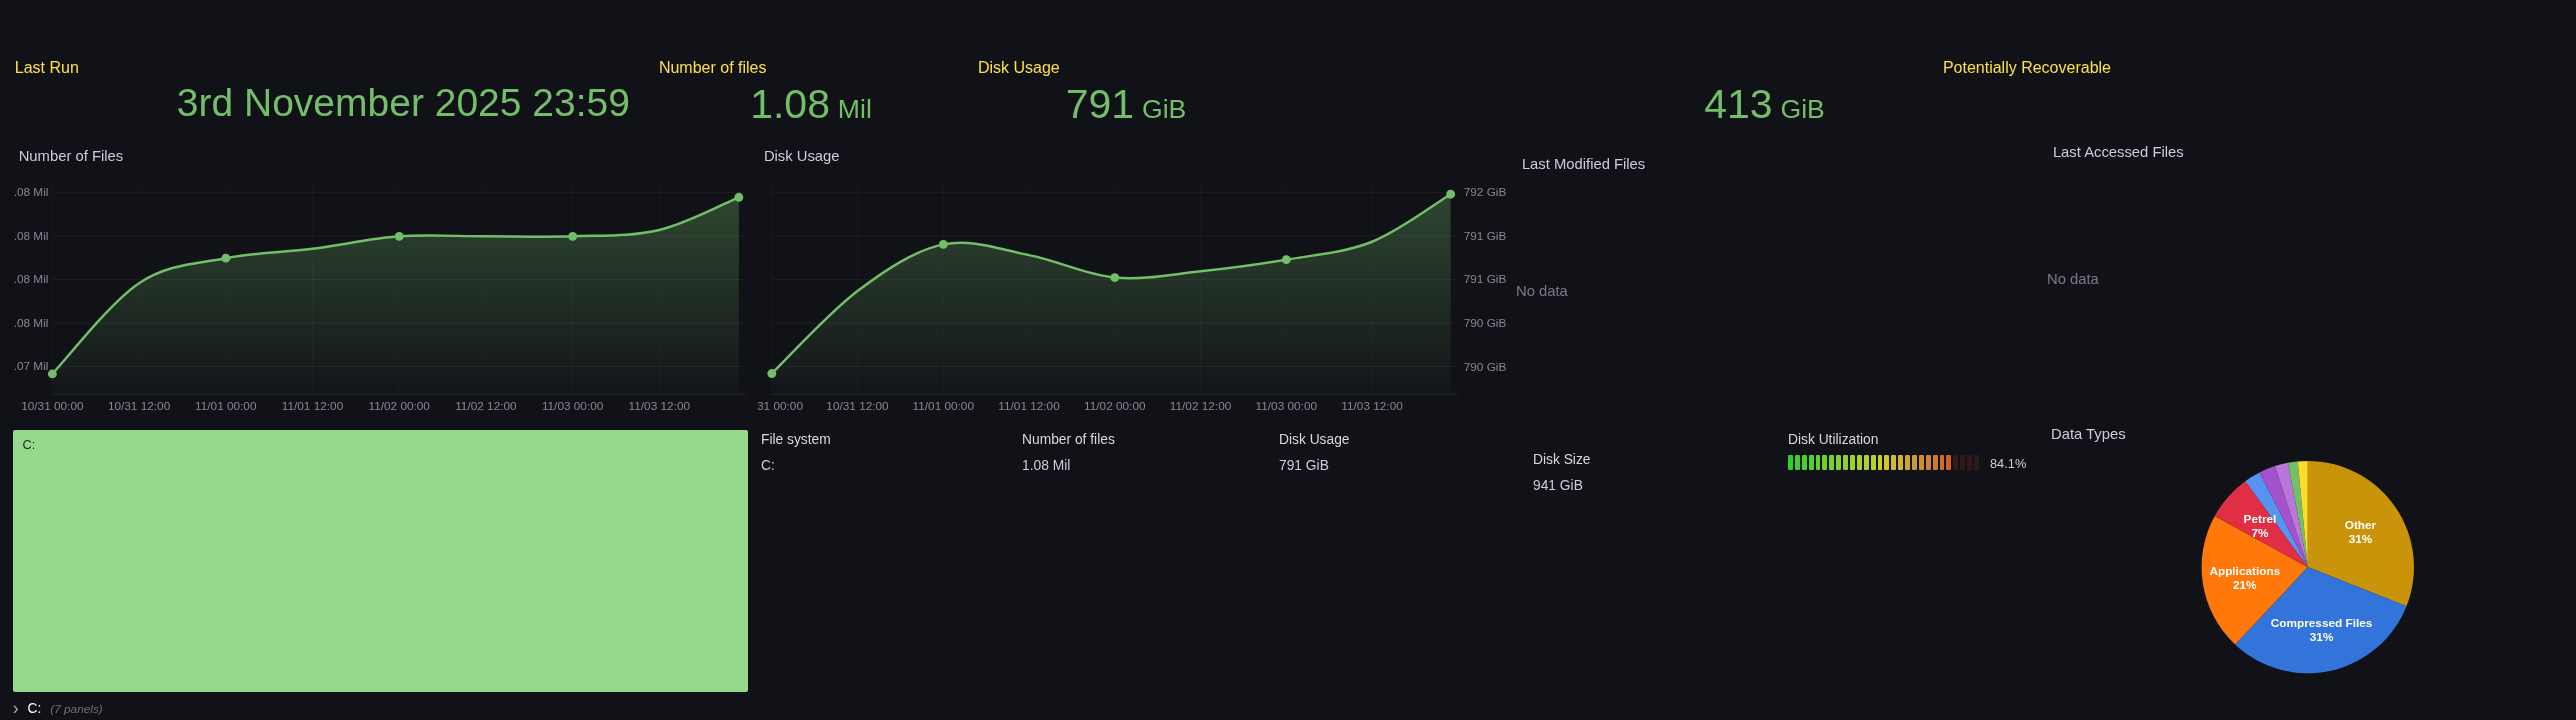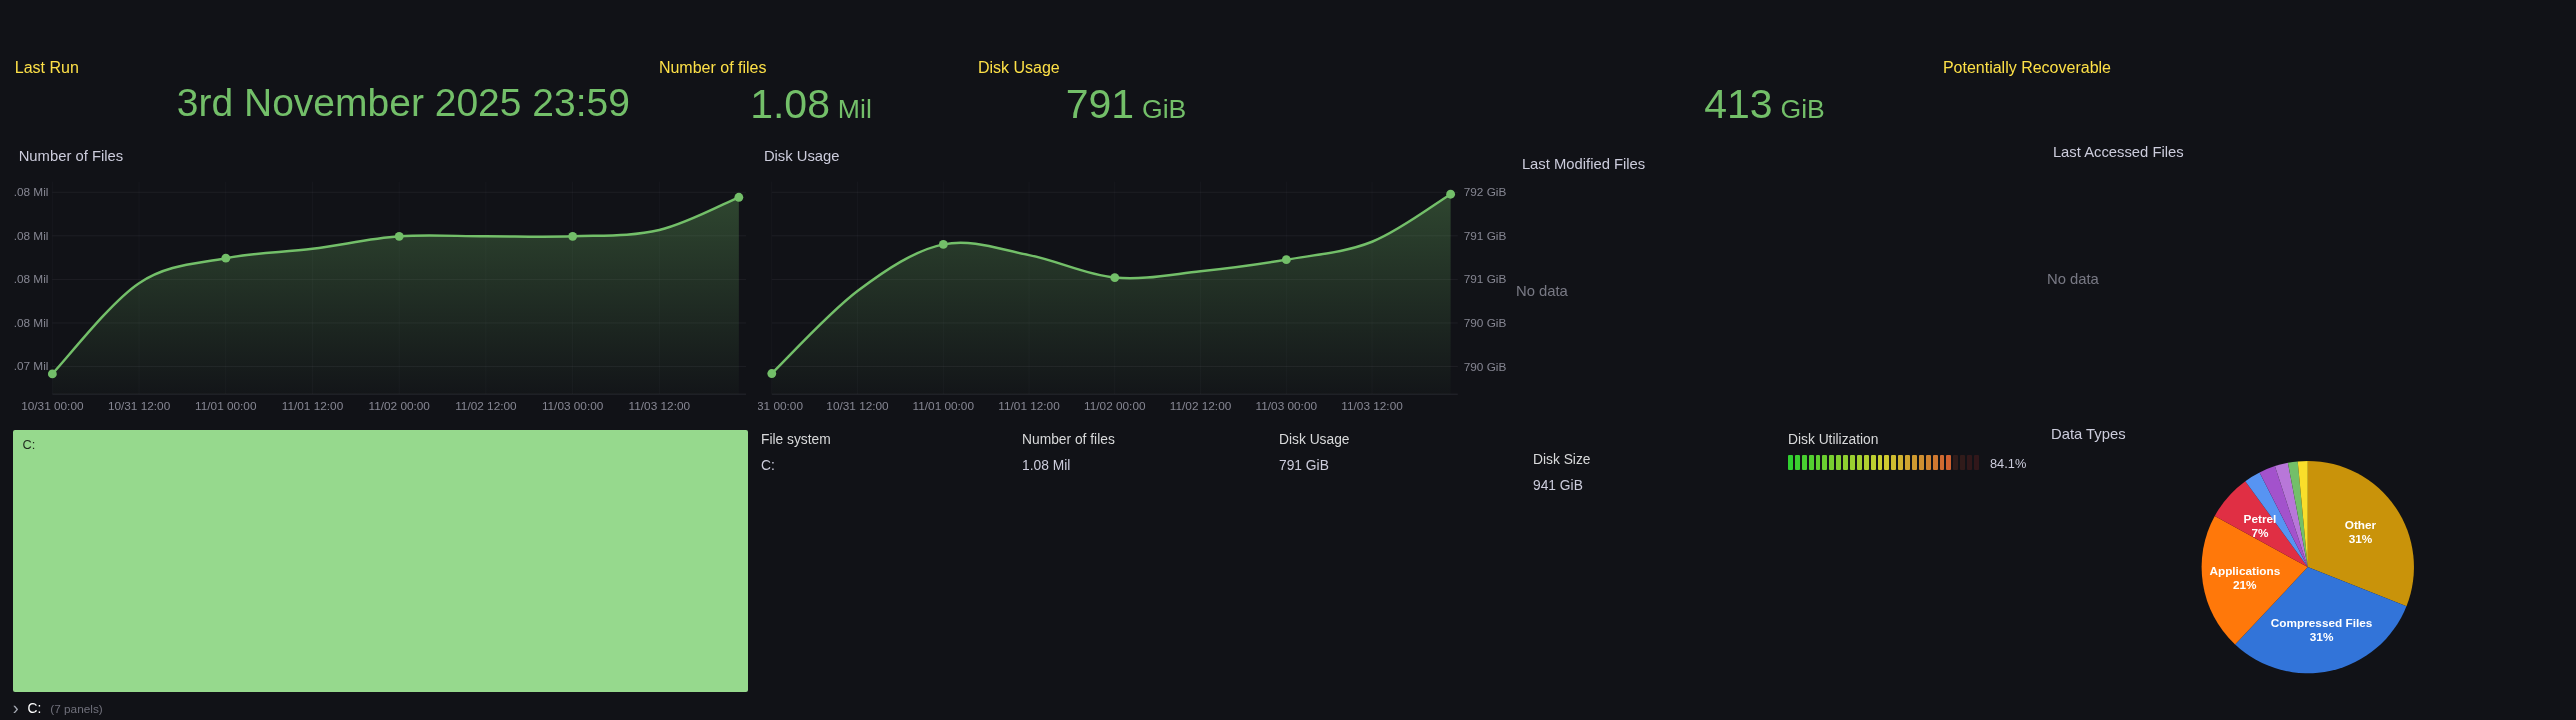--- a/index.html
+++ b/index.html
@@ -55,21 +55,21 @@
 
   
   .pie-title{position:absolute;left:2051px;top:426px;font-size:14.8px;font-weight:500;color:#ccccdc;}
   .pie-svg{position:absolute;left:2175px;top:445px;}
 
   
   .collapsed-row{position:absolute;left:12.8px;top:699px;height:19.7px;display:flex;
                  align-items:center;gap:8.9px;cursor:pointer;}
   .chev{font-size:17.7px;color:#a6aab4;line-height:1;}
   .crow-label{font-size:13.8px;color:#ffffff;font-weight:500;}
-  .crow-note{font-size:11.8px;color:rgba(204,204,220,.5);}
+  .crow-note{font-size:11.8px;font-style:italic;color:rgba(204,204,220,.5);}
 
   svg text{font-family:"Liberation Sans","DejaVu Sans",sans-serif;}
 </style>
 </head>
 <body>
 
 <div class="dash">
 
 
   <section>

